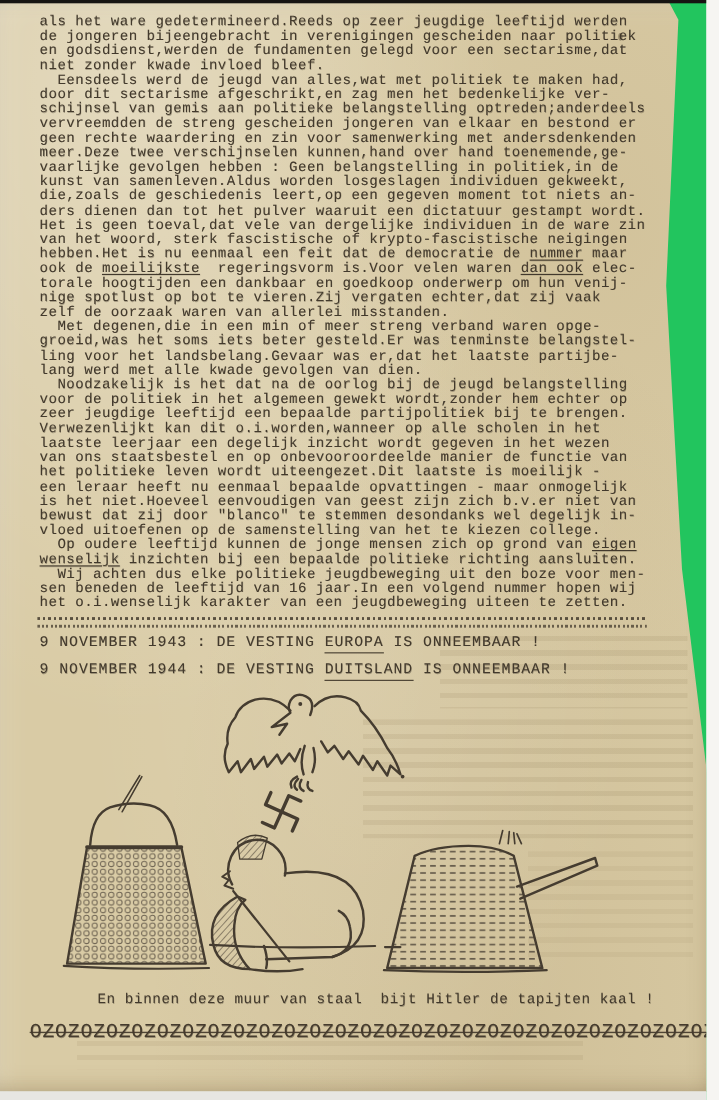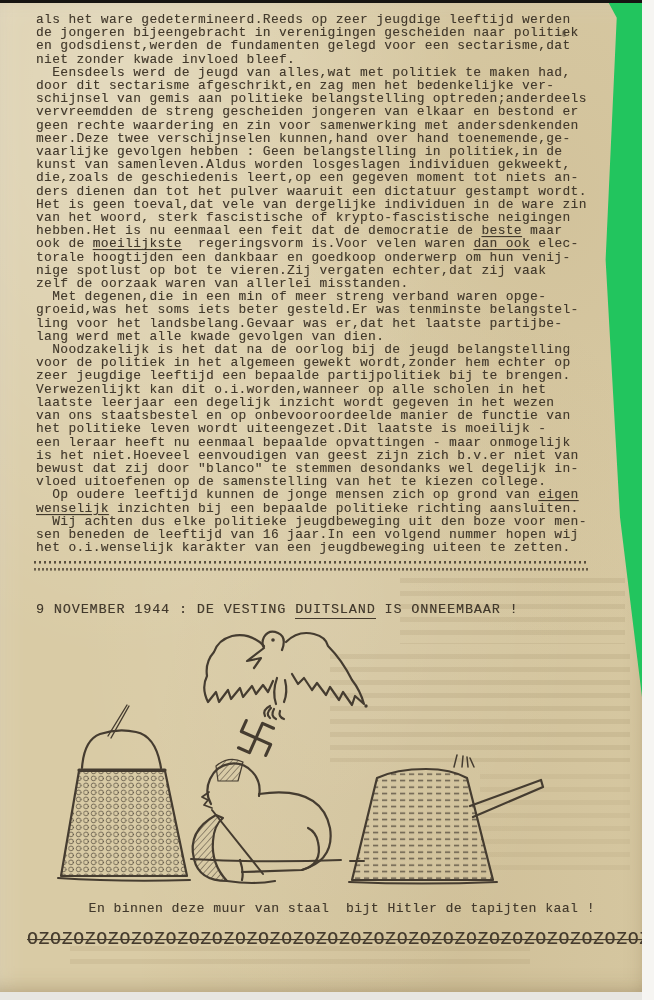--- a/index.html
+++ b/index.html
@@ -108,21 +108,21 @@
 schijnsel van gemis aan politieke belangstelling optreden;anderdeels
 vervreemdden de streng gescheiden jongeren van elkaar en bestond er
 geen rechte waardering en zin voor samenwerking met andersdenkenden
 meer.Deze twee verschijnselen kunnen,hand over hand toenemende,ge-
 vaarlijke gevolgen hebben : Geen belangstelling in politiek,in de
 kunst van samenleven.Aldus worden losgeslagen individuen gekweekt,
 die,zoals de geschiedenis leert,op een gegeven moment tot niets an-
 ders dienen dan tot het pulver waaruit een dictatuur gestampt wordt.
 Het is geen toeval,dat vele van dergelijke individuen in de ware zin
 van het woord, sterk fascistische of krypto-fascistische neigingen
-hebben.Het is nu eenmaal een feit dat de democratie de <u>beste</u> maar
+hebben.Het is nu eenmaal een feit dat de democratie de <u>nummer</u> maar
 ook de <u>moeilijkste</u>  regeringsvorm is.Voor velen waren <u>dan ook</u> elec-
 torale hoogtijden een dankbaar en goedkoop onderwerp om hun venij-
 nige spotlust op bot te vieren.Zij vergaten echter,dat zij vaak
 zelf de oorzaak waren van allerlei misstanden.
   Met degenen,die in een min of meer streng verband waren opge-
 groeid,was het soms iets beter gesteld.Er was tenminste belangstel-
 ling voor het landsbelang.Gevaar was er,dat het laatste partijbe-
 lang werd met alle kwade gevolgen van dien.
   Noodzakelijk is het dat na de oorlog bij de jeugd belangstelling
 voor de politiek in het algemeen gewekt wordt,zonder hem echter op
@@ -136,20 +136,21 @@
 bewust dat zij door "blanco" te stemmen desondanks wel degelijk in-
 vloed uitoefenen op de samenstelling van het te kiezen college.
   Op oudere leeftijd kunnen de jonge mensen zich op grond van <u>eigen</u>
 <u>wenselijk</u> inzichten bij een bepaalde politieke richting aansluiten.
   Wij achten dus elke politieke jeugdbeweging uit den boze voor men-
 sen beneden de leeftijd van 16 jaar.In een volgend nummer hopen wij
 het o.i.wenselijk karakter van een jeugdbeweging uiteen te zetten.</pre>
 
     <div class="divider"></div>
 
+    <div class="slogan slogan-1"><span>9 NOVEMBER 1943 : DE VESTING </span><span class="ul">EUROPA</span><span> IS ONNEEMBAAR !</span></div>
     <div class="slogan slogan-2"><span>9 NOVEMBER 1944 : DE VESTING </span><span class="ul">DUITSLAND</span><span> IS ONNEEMBAAR !</span></div>
 
     <svg class="drawing" width="565" height="266" viewBox="0 0 565 266" fill="none" stroke="#453c30" stroke-width="2.2" stroke-linecap="round" stroke-linejoin="round">
       <defs>
         <pattern id="rings" width="7.5" height="7" patternUnits="userSpaceOnUse">
           <circle cx="3.6" cy="3.4" r="2.4" fill="none" stroke="#4a4136" stroke-width="0.9" opacity="0.75"></circle>
         </pattern>
         <pattern id="dashes" width="9" height="6.5" patternUnits="userSpaceOnUse">
           <rect x="1" y="2.4" width="5.2" height="1.5" fill="#4a4136" opacity="0.8" stroke="none"></rect>
         </pattern>

